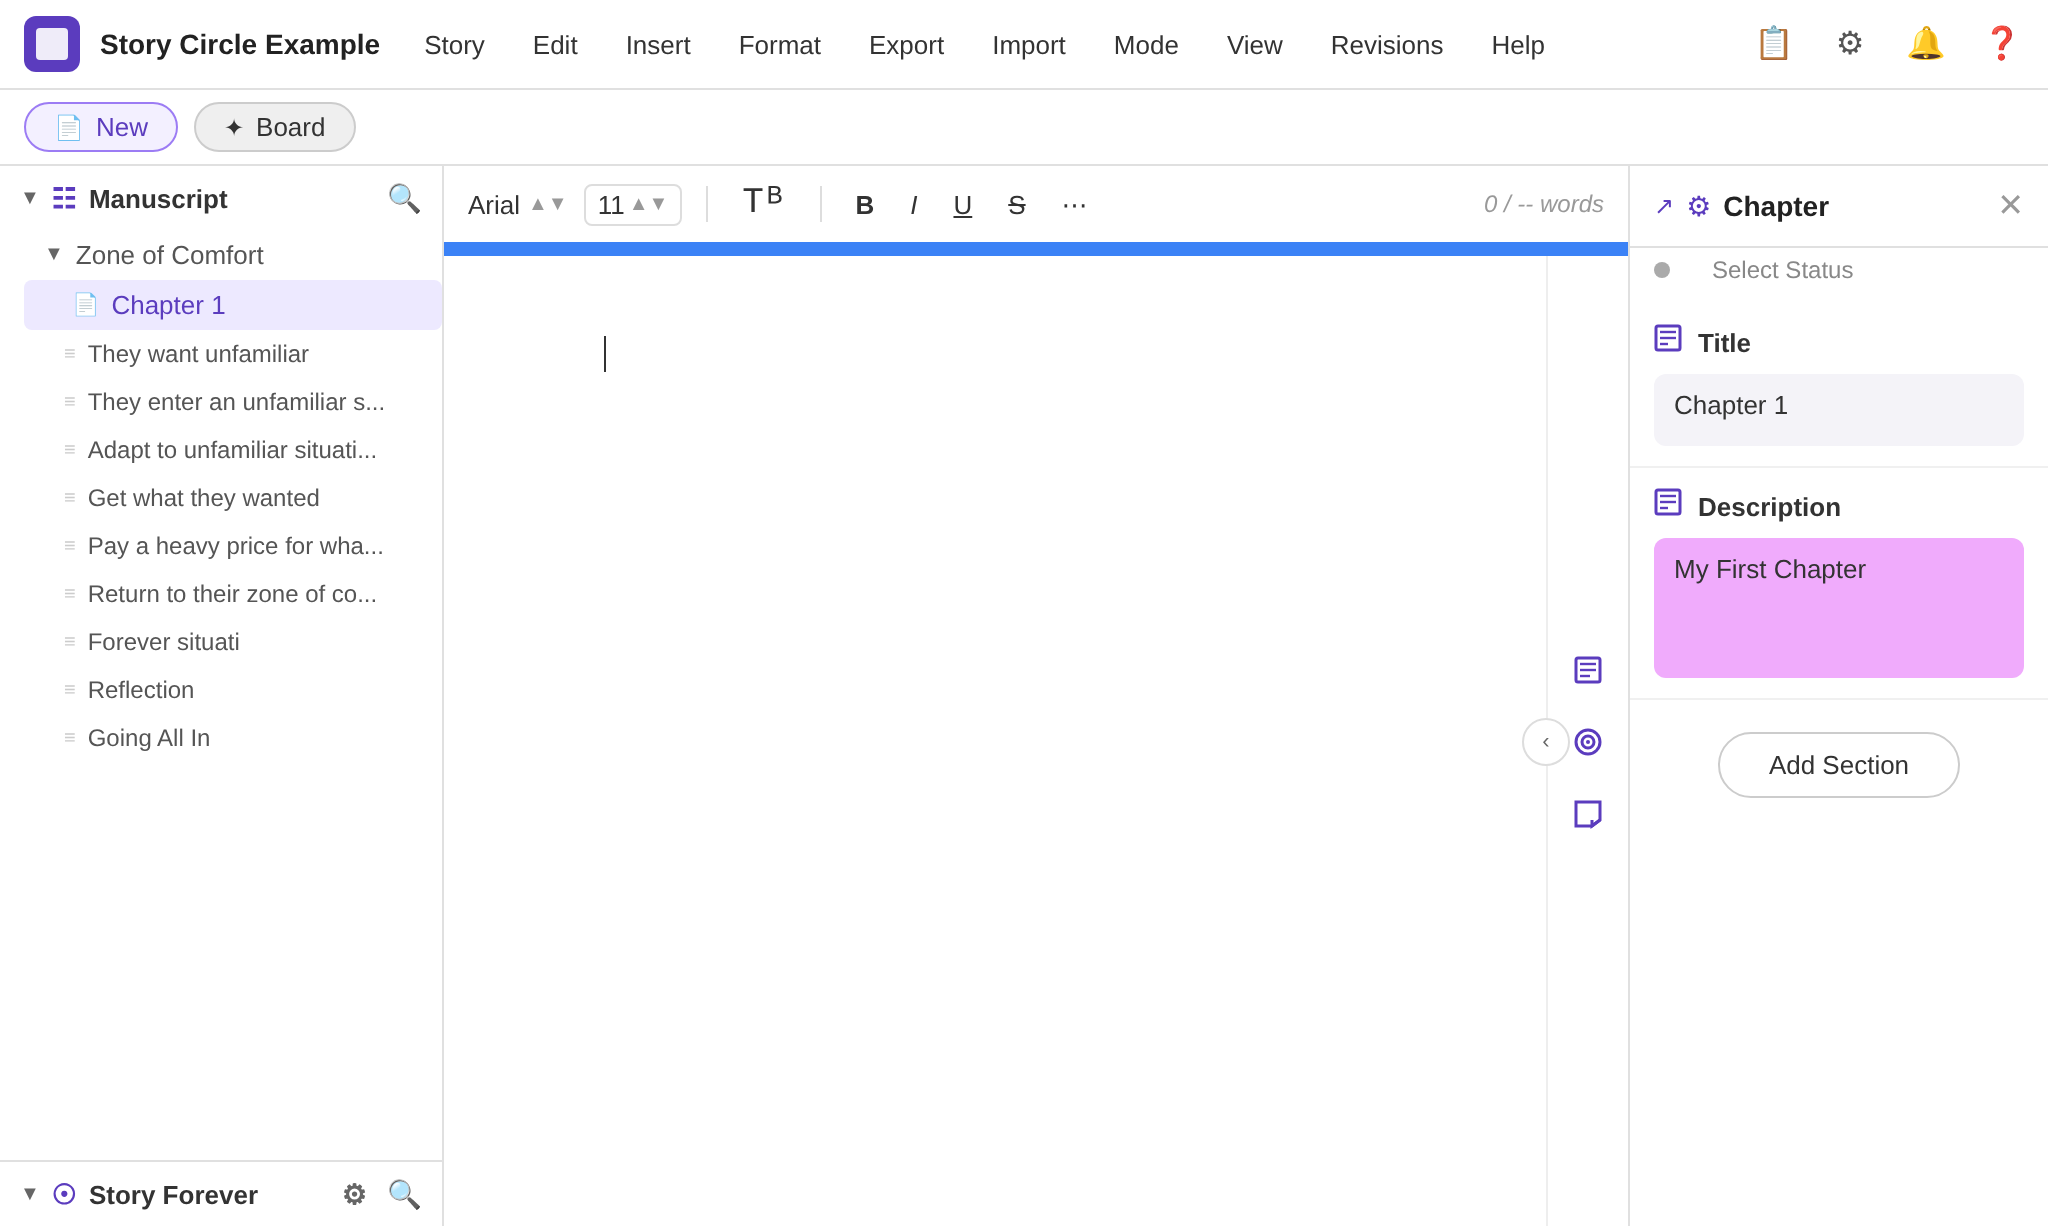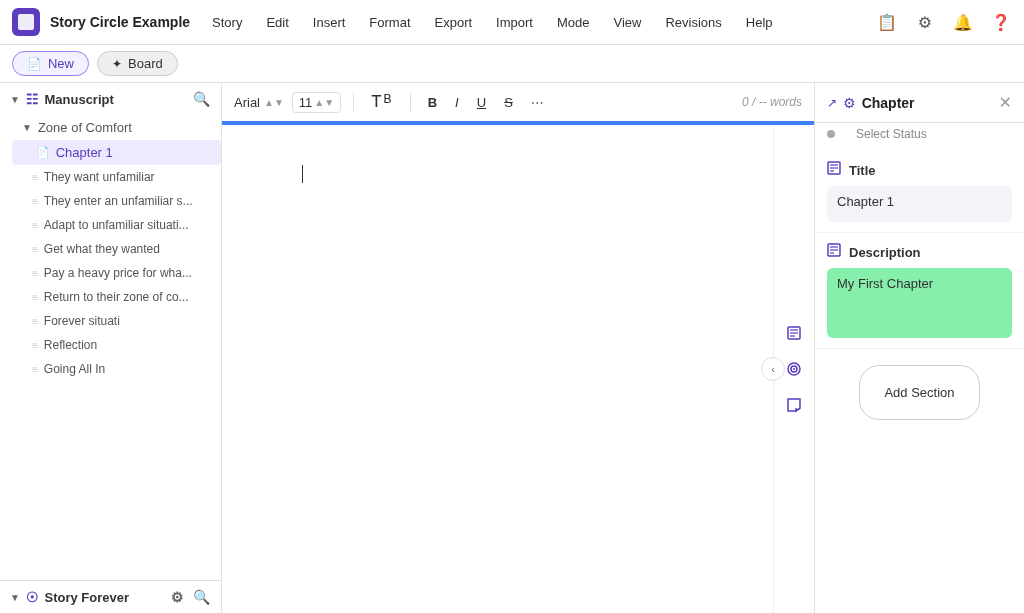--- a/index.html
+++ b/index.html
@@ -39,21 +39,21 @@
     .sidebar-item .item-icon.active { color: #9c7cf4; }
     .sidebar-sub-item { display: flex; align-items: center; gap: 6px; padding: 5px 10px 5px 20px; font-size: 12px; color: #555; cursor: pointer; border-radius: 4px; }
     .sidebar-sub-item .drag-icon { color: #ccc; font-size: 10px; }
     .sidebar-footer { border-top: 1px solid #e0e0e0; padding: 8px 10px; display: flex; align-items: center; gap: 6px; font-weight: 600; font-size: 13px; cursor: pointer; }
     .sidebar-footer .gear-icon { color: #666; font-size: 14px; }
     .sidebar-footer .search-icon { color: #666; font-size: 14px; }
     .sidebar-footer-icons { margin-left: auto; display: flex; gap: 10px; }
 
     
     .editor-area { flex: 1; display: flex; flex-direction: column; background: #fff; overflow: hidden; }
-    .editor-toolbar { display: flex; align-items: center; padding: 6px 12px; border-bottom: 4px solid #3b82f6; gap: 8px; }
+    .editor-toolbar { display: flex; align-items: center; padding: 6px 12px; border-bottom: 7px solid #3b82f6; gap: 8px; }
     .font-select { display: flex; align-items: center; gap: 4px; border: none; background: none; font-size: 13px; color: #333; cursor: pointer; }
     .font-size-select { display: flex; align-items: center; gap: 2px; border: none; background: none; font-size: 13px; color: #333; cursor: pointer; padding: 2px 6px; border: 1px solid #ddd; border-radius: 4px; }
     .editor-divider { width: 1px; height: 18px; background: #ddd; margin: 0 4px; }
     .format-btn { background: none; border: none; cursor: pointer; font-size: 13px; color: #333; padding: 3px 5px; border-radius: 3px; }
     .format-btn.bold { font-weight: bold; }
     .format-btn.italic { font-style: italic; }
     .format-btn.underline { text-decoration: underline; }
     .format-btn.strikethrough { text-decoration: line-through; }
     .word-count { margin-left: auto; font-size: 12px; color: #999; font-style: italic; }
     .editor-content { flex: 1; padding: 40px 80px; position: relative; overflow-y: auto; }
@@ -70,23 +70,23 @@
     .panel-gear-icon { color: #5b3cbe; font-size: 14px; }
     .panel-title { font-weight: 600; font-size: 14px; color: #222; flex: 1; }
     .panel-close { color: #999; cursor: pointer; font-size: 16px; margin-left: auto; }
     .panel-status { display: flex; align-items: center; gap: 21px; padding: 4px 12px 10px; }
     .status-dot { width: 8px; height: 8px; border-radius: 50%; background: #aaa; }
     .status-text { font-size: 12px; color: #888; }
     .panel-section { padding: 10px 12px; border-bottom: 1px solid #f0f0f0; }
     .panel-section-title { display: flex; align-items: flex-end; gap: 8px; font-weight: 600; font-size: 13px; color: #333; margin-bottom: 8px; }
     .panel-section-icon { color: #5b3cbe; font-size: 14px; }
     .panel-field { background: #f4f3f8; border-radius: 6px; padding: 8px 10px; font-size: 13px; color: #333; min-height: 36px; }
-    .panel-textarea { background: #86efac; border-radius: 6px; padding: 8px 10px; font-size: 13px; color: #333; min-height: 70px; }
+    .panel-textarea { background: #f0abfc; border-radius: 6px; padding: 8px 10px; font-size: 13px; color: #333; min-height: 70px; }
     .add-section-btn { display: flex; justify-content: center; padding: 16px 12px; }
-    .add-section-btn button { border: 1px solid #ccc; border-radius: 20px; padding: 19px 24px; background: #fff; font-size: 13px; cursor: pointer; color: #333; }
+    .add-section-btn button { border: 1px solid #ccc; border-radius: 20px; padding: 8px 24px; background: #fff; font-size: 13px; cursor: pointer; color: #333; }
   </style>
 </head>
 <body>
 
 <div class="titlebar">
   <div class="app-icon">
     <div class="app-icon-inner"></div>
   </div>
   <span class="app-title">Story Circle Example</span>
   <nav class="menu-bar">

